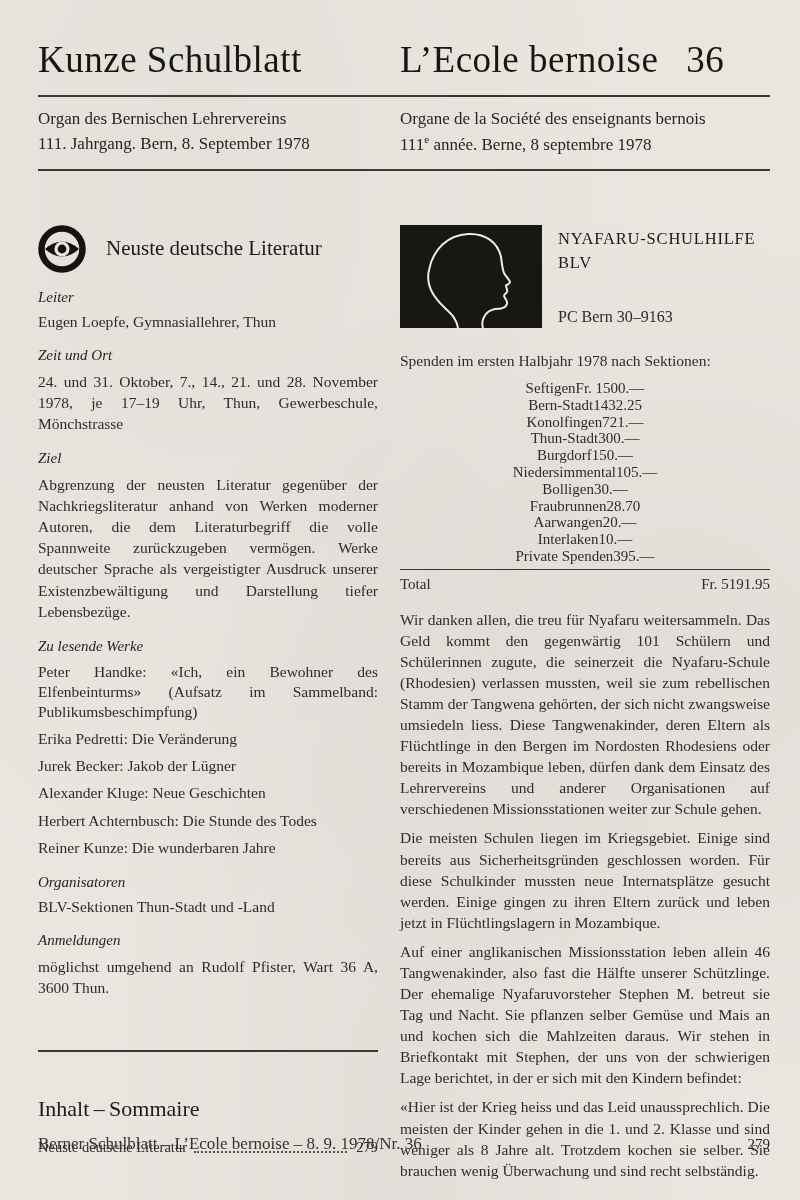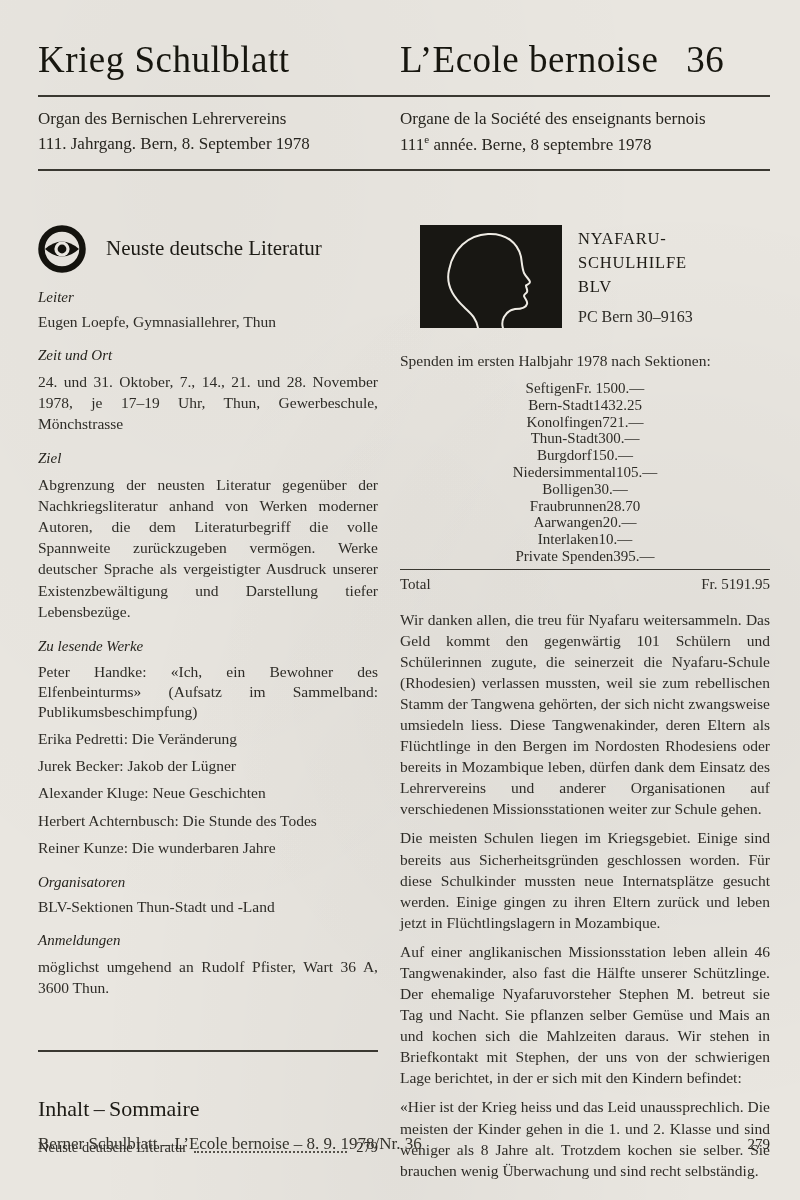--- a/index.html
+++ b/index.html
@@ -46,21 +46,21 @@
 
   .left-rule{margin-top:52px;}
   .toc-heading{font-size:22px;color:#1d1b15;margin:44px 0 16px;}
   .toc{font-size:14.5px;line-height:1.26;}
   .toc-row{display:flex;align-items:baseline;margin-bottom:2px;}
   .toc-label{white-space:nowrap;}
   .toc-dots{flex:1;margin:0 3px 3px 7px;border-bottom:2px dotted #56534b;align-self:flex-end;}
   .toc-page{margin-left:6px;}
 
   
-  .ny-head{display:flex;margin-left:20px;}
+  .ny-head{display:flex;}
   .ny-img{width:142px;height:103px;flex:0 0 auto;background:#181713;}
   .ny-img svg{display:block;width:100%;height:100%;}
   .ny-right{display:flex;flex-direction:column;justify-content:space-between;padding-left:16px;padding-top:2px;padding-bottom:2px;}
   .ny-title{font-size:16.5px;letter-spacing:0.8px;color:#1d1b15;line-height:1.45;}
   .ny-pc{font-size:16px;}
 
   .spenden-intro{font-size:15.5px;margin:24px 0 10px;}
   .don-table{font-size:15px;}
   .don-row{display:flex;justify-content:center;line-height:16.8px;}
   .don-sep{border:none;border-top:1.5px solid #3a3831;margin:4px 0 0;}
@@ -72,21 +72,21 @@
   .footer-page{font-size:15px;color:#26241e;}
 </style>
 </head>
 <body>
 
 <div class="page">
   <div class="inner">
 
     <div class="masthead">
       <div class="cols masthead-titles">
-        <div class="title">Krieg Schulblatt</div>
+        <div class="title">Kunze Schulblatt</div>
         <div class="title-fr-wrap">
           <div class="title">L’Ecole bernoise</div>
           <div class="title">36</div>
         </div>
       </div>
       <hr class="rule rule-1">
       <div class="cols subtitles">
         <div>
           <div>Organ des Bernischen Lehrervereins</div>
           <div>111. Jahrgang. Bern, 8. September 1978</div>

